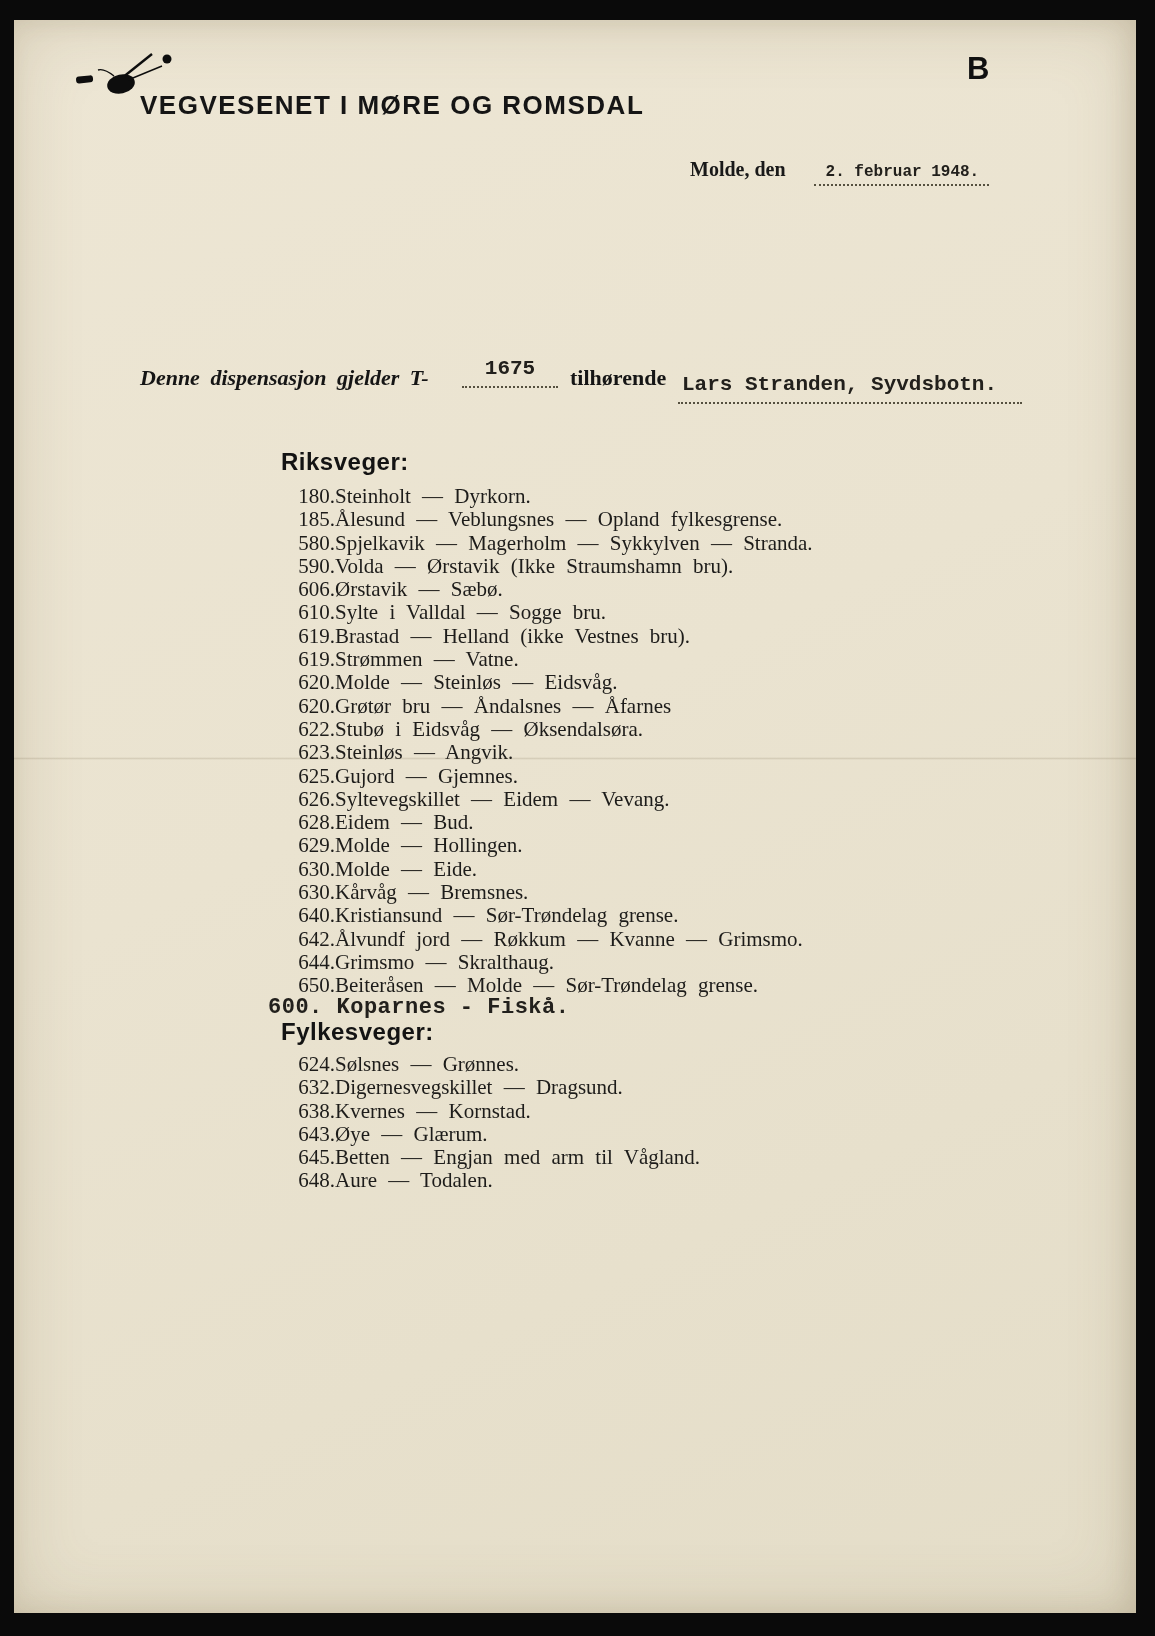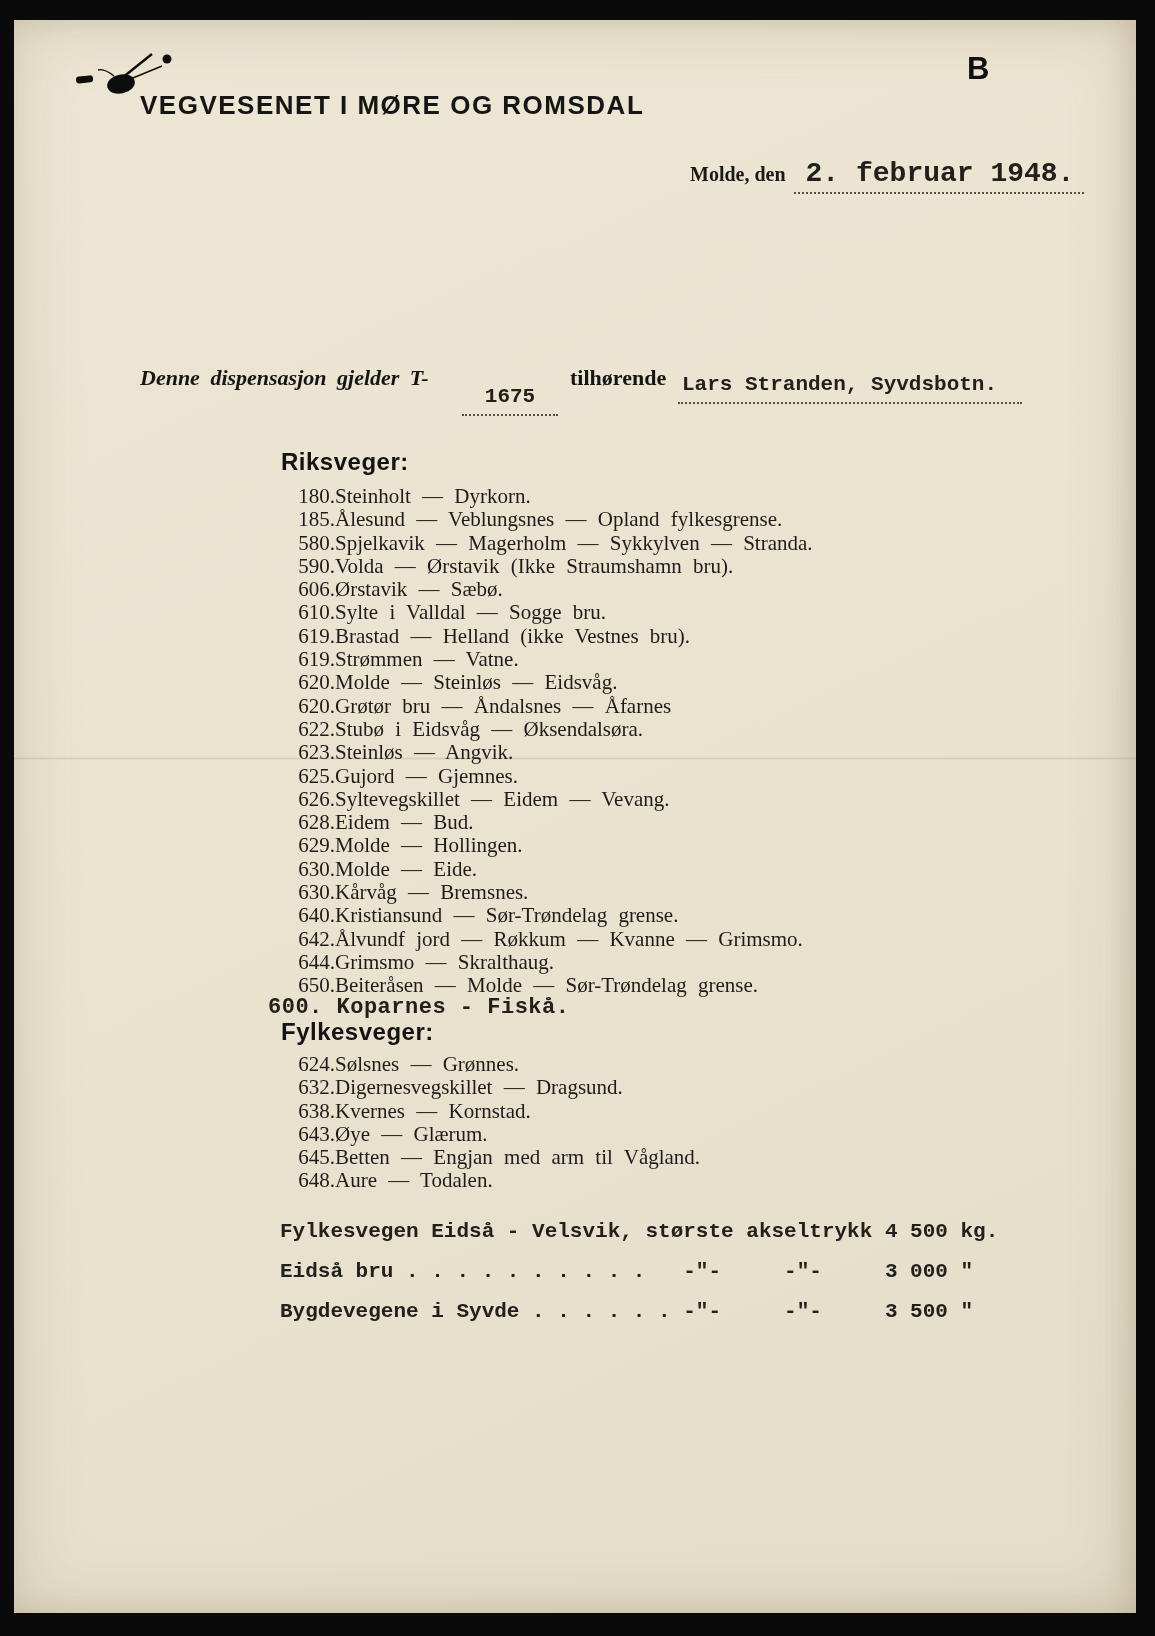--- a/index.html
+++ b/index.html
@@ -29,40 +29,40 @@
   }
   .letterhead {
     position:absolute; left:126px; top:70px;
     font-family:"Liberation Sans", sans-serif;
     font-weight:bold; font-size:26px; letter-spacing:1.5px;
     color:#151515; white-space:nowrap;
   }
   .dateline {
     position:absolute; left:676px; top:138px;
     display:flex; align-items:baseline;
-    font-size:20px; font-weight:bold; color:#191919;
+    font-size:20px; font-weight:bold; color:#191919;gap:20px;
   }
   .typed {
     font-family:"Liberation Mono", monospace;
     font-weight:bold; color:#22201c;
   }
   .dateline .typed-date {
-    font-size:28px; margin-left:8px;
+    font-size:16px; margin-left:8px;
     border-bottom:2px dotted #55503f;
     padding:0 10px 3px 12px; white-space:nowrap;
   }
   .dispensation { position:absolute; left:0; top:343px; width:100%; height:52px; }
   .disp-lead {
     position:absolute; left:126px; top:2px;
     font-size:22px; font-weight:bold; color:#151515; word-spacing:5px; white-space:nowrap;font-style:italic;
   }
   .disp-number {
     position:absolute; left:448px; top:-6px; width:96px;
     font-size:21px; text-align:center;
-    border-bottom:2px dotted #55503f; padding-bottom:6px;margin-top:28px;
+    border-bottom:2px dotted #55503f; padding-bottom:6px;
   }
   .disp-connector {
     position:absolute; left:556px; top:2px;
     font-size:22px; font-weight:bold; color:#151515;
   }
   .disp-holder {
     position:absolute; left:664px; top:-6px; width:340px;
     font-size:21px; white-space:nowrap;
     border-bottom:2px dotted #55503f; padding:0 0 6px 4px;margin-top:16px;
   }
@@ -239,21 +239,16 @@
       <div class="route-row">
         <span class="route-num">645.</span>
         <span class="route-text">Betten — Engjan med arm til Vågland.</span>
       </div>
       <div class="route-row">
         <span class="route-num">648.</span>
         <span class="route-text">Aure — Todalen.</span>
       </div>
     </div>
 
-  <div class="typed axle-block">
-      <div class="axle-line">Fylkesvegen Eidså - Velsvik, største akseltrykk 4 500 kg.</div>
-      <div class="axle-line">Eidså bru . . . . . . . . . .   -"-     -"-     3 000 "</div>
-      <div class="axle-line">Bygdevegene i Syvde . . . . . . -"-     -"-     3 500 "</div>
-    </div>
 
   <div class="crease"></div>
 
 </div>
 
 </body></html>

